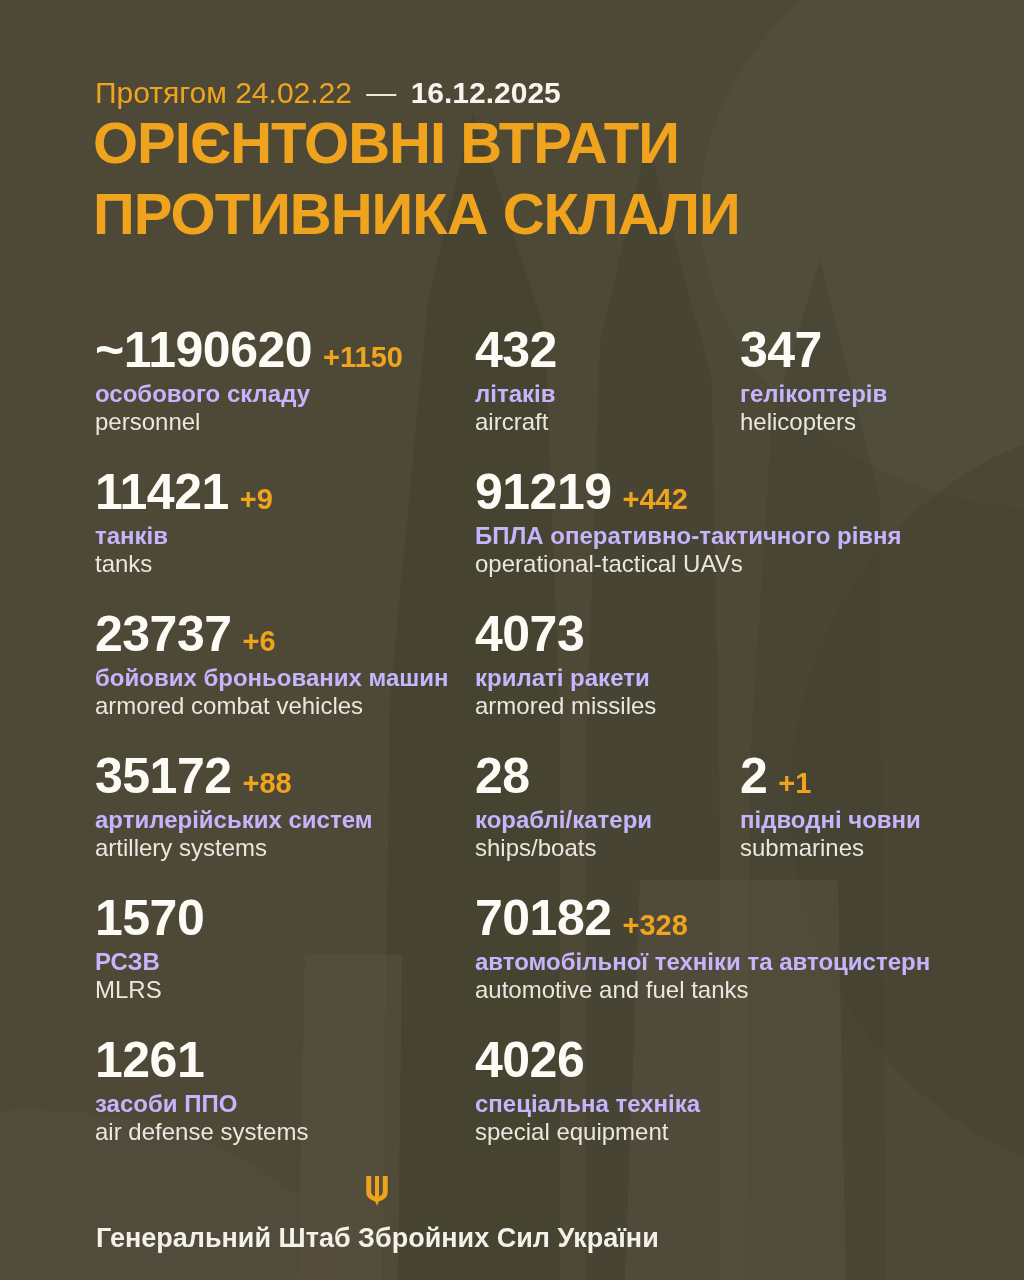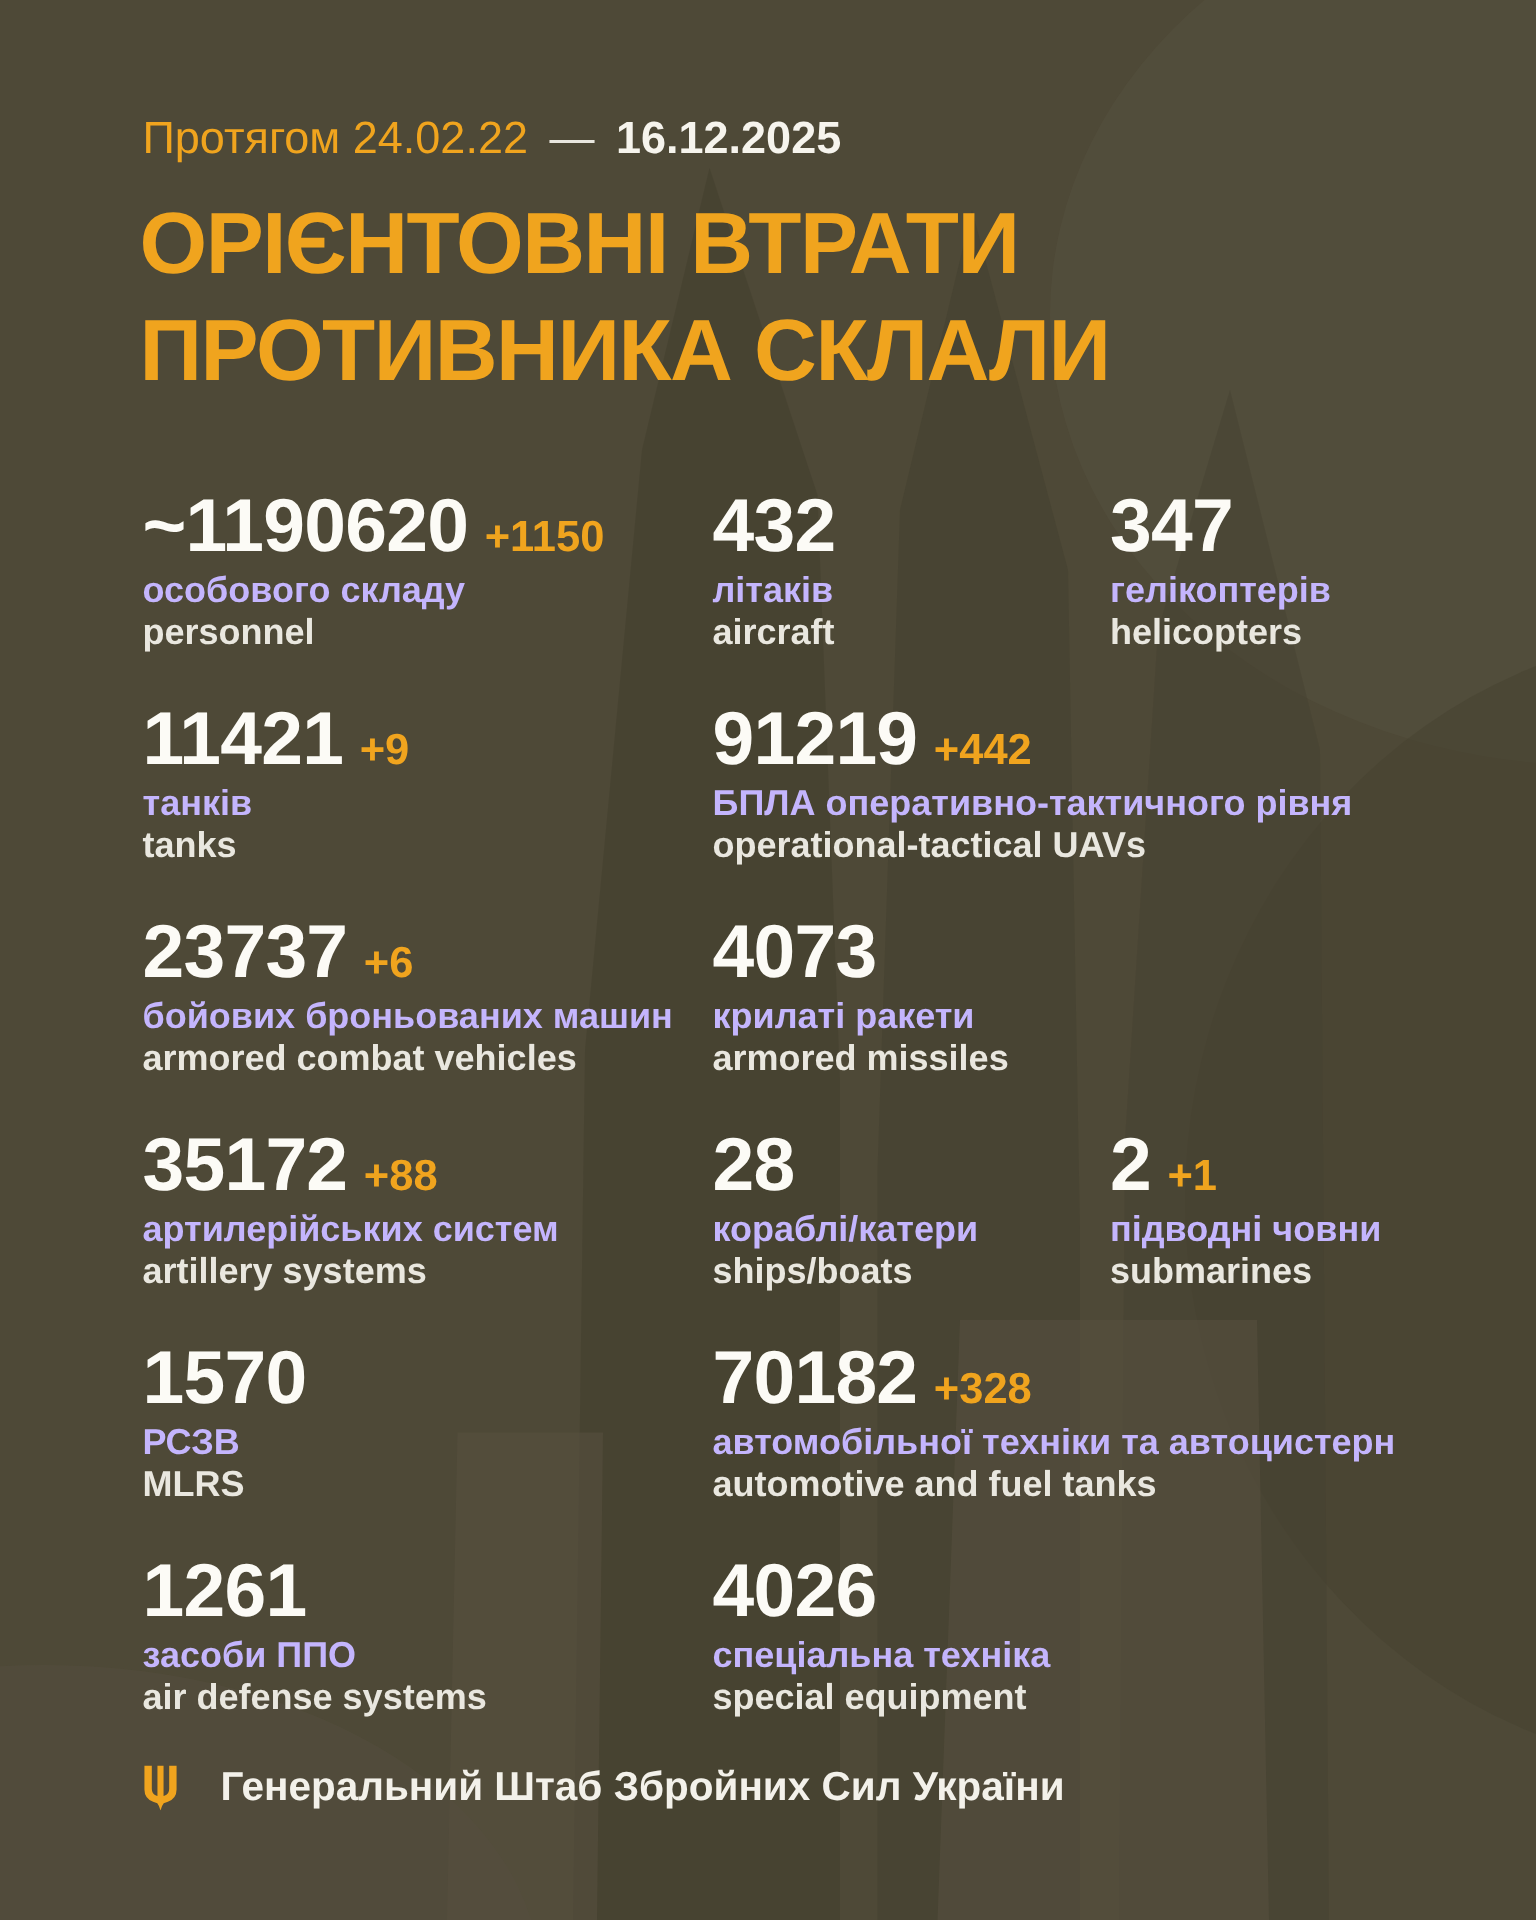--- a/index.html
+++ b/index.html
@@ -15,21 +15,21 @@
   
   .date-line{
     position:absolute;left:95px;top:76px;
     font-size:30px;letter-spacing:0;
     white-space:nowrap;
   }
   .date-prefix{color:#F0A41E;font-weight:400;}
   .date-sep{color:#E9E7DF;font-weight:400;margin:0 6px;}
   .date-main{color:#F6F4ED;font-weight:700;}
   .title{
-    position:absolute;left:93px;top:128px;
+    position:absolute;left:93px;top:108px;
     color:#F0A41E;font-weight:700;
     font-size:58px;line-height:1.22;letter-spacing:-1px;
     text-transform:uppercase;
   }
 
   
   .stats-grid{
     position:absolute;left:95px;top:322px;width:872px;
     display:grid;
     grid-template-columns:380px 265px 1fr;
@@ -45,27 +45,27 @@
   .num{
     font-size:50px;font-weight:700;color:#FCFBF6;letter-spacing:-0.5px;
   }
   .delta{
     font-size:29px;font-weight:700;color:#F0A41E;margin-left:11px;letter-spacing:0;
   }
   .label-ua{
     font-size:24px;font-weight:700;color:#c4b5fd;line-height:1.18;margin-top:2px;
   }
   .label-en{
-    font-size:24px;font-weight:700;color:#E9E7DF;line-height:1.18;
+    font-size:24px;font-weight:400;color:#E9E7DF;line-height:1.18;
   }
 
   
   .footer{
     position:absolute;left:96px;top:1176px;
-    display:flex;align-items:center;gap:29px;
+    display:flex;align-items:center;gap:17px;flex-direction:column;
   }
   .footer-text{
     font-size:27px;font-weight:700;color:#F3F1EA;letter-spacing:0;
   }
   .tryzub{display:block;}
 </style>
 </head>
 <body>
 
 <div class="layer" id="watermark">

